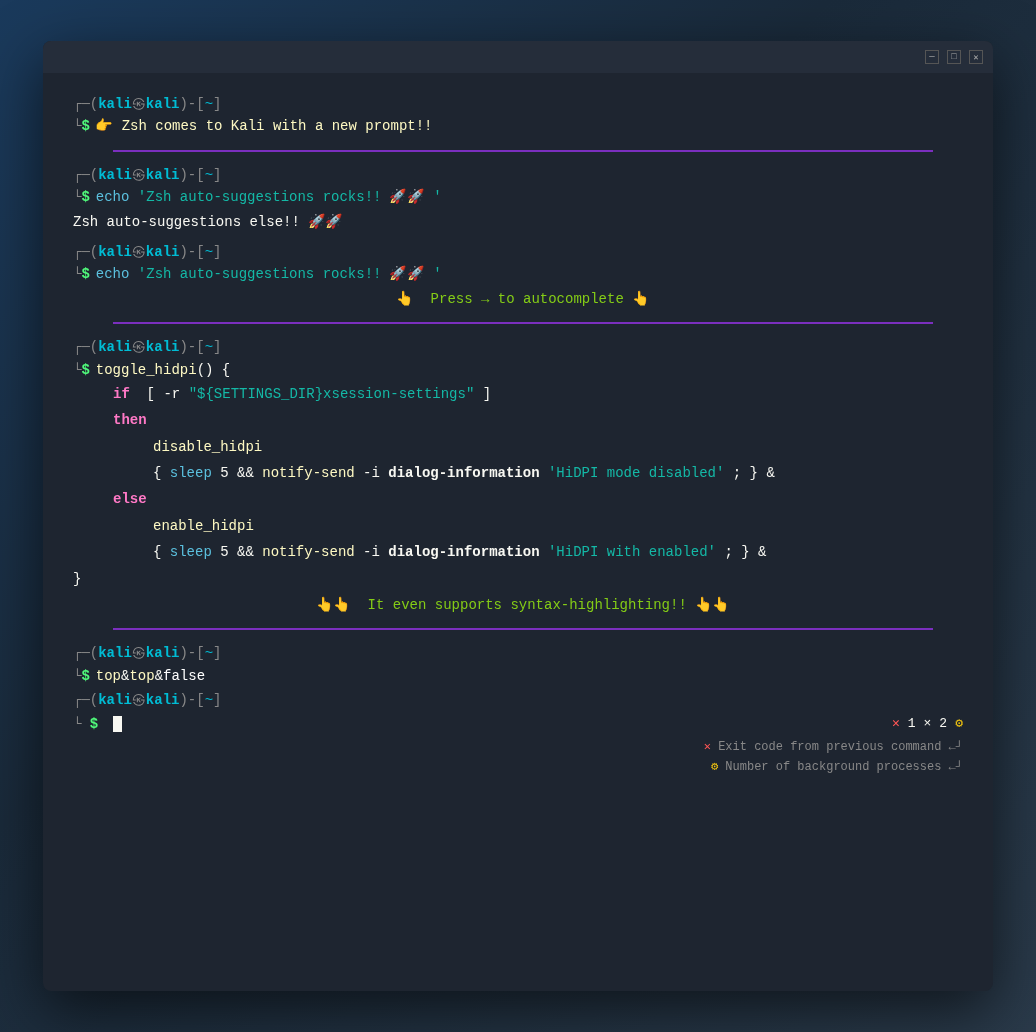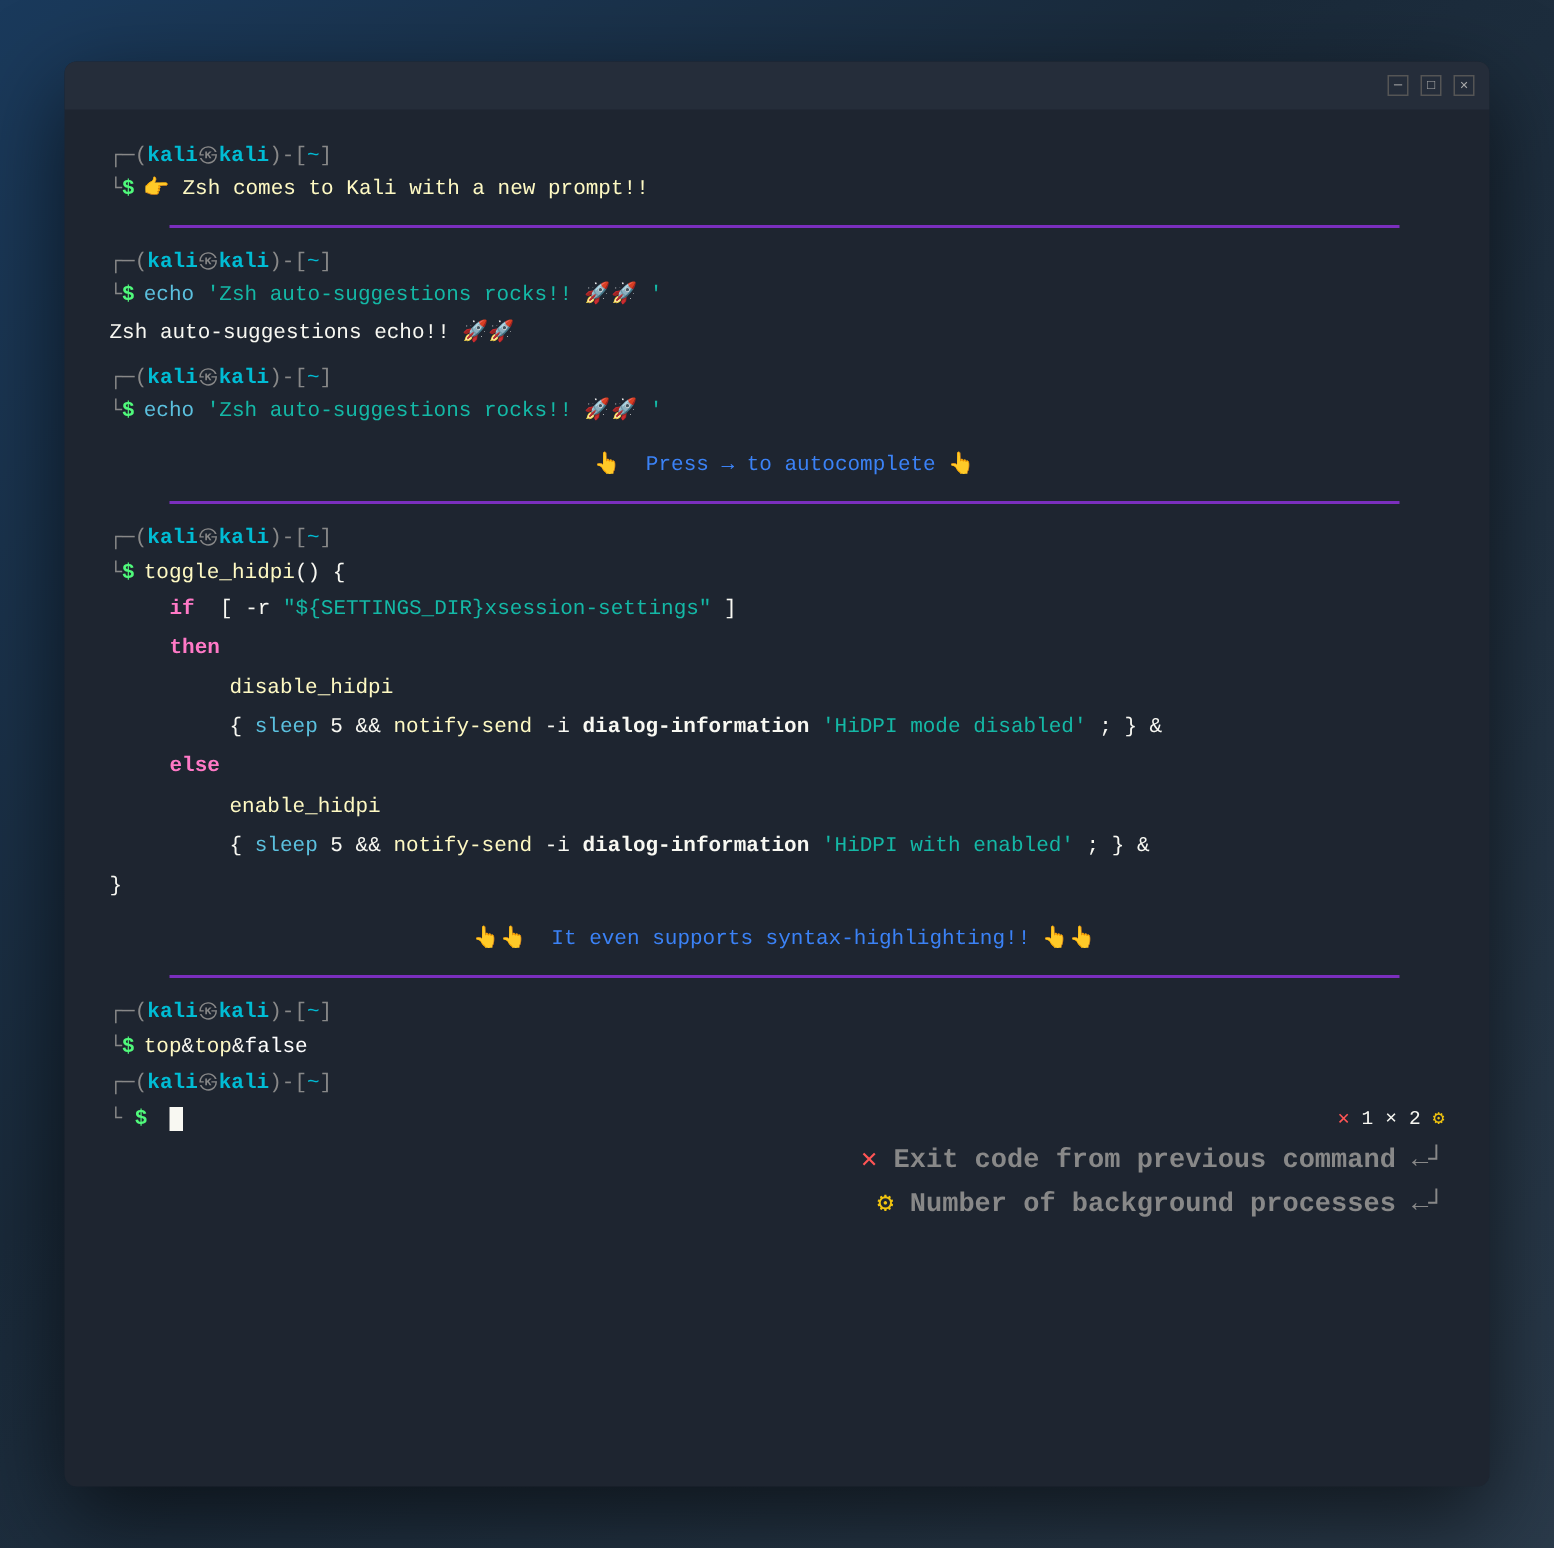--- a/index.html
+++ b/index.html
@@ -75,44 +75,44 @@
     .cmd-string { color: #14b8a6; }
     .cmd-keyword { color: #ff79c6; font-weight: bold; }
     .cmd-bool { color: #ffffff; }
     .divider {
       border: none;
       border-top: 2px solid #7b2fbe;
       margin: 12px 40px;
     }
     .annotation {
       text-align: center;
-      color: #3b82f6;
+      color: #84cc16;
       font-size: 14px;
-      margin: 13px 0;
+      margin: 2px 0;
     }
     .indent1 { padding-left: 40px; }
     .indent2 { padding-left: 80px; }
     .block { margin-bottom: 4px; }
     .status-bar {
       display: flex;
       justify-content: flex-end;
       align-items: center;
       gap: 8px;
       padding: 2px 10px;
       font-size: 13px;
     }
     .status-x { color: #ff5555; }
     .status-num { color: #f8f8f2; }
     .status-gear { color: #f1c40f; }
     .status-hint {
       text-align: right;
       font-size: 12px;
       padding: 0 10px 8px 0;
     }
-    .hint-line { color: #888; font-size: 18px; font-weight: bold; }
+    .hint-line { color: #888; font-size: 12px; }
     .cursor-block {
       display: inline-block;
       width: 9px;
       height: 16px;
       background: #f8f8f2;
       vertical-align: text-bottom;
       animation: blink 1s step-end infinite;
     }
     @keyframes blink {
       50% { opacity: 0; }
@@ -194,21 +194,21 @@
         </div>
         <div class="prompt-bottom">
           <span class="corner-bl">└</span>
           <span class="prompt-dollar">$</span>
           <span class="cmd-blue">echo</span>
           <span class="cmd-white">&nbsp;</span>
           <span class="cmd-string">'Zsh auto-suggestions rocks!! 🚀🚀 '</span>
         </div>
       </div>
       <div class="block">
-        <span class="cmd-white">Zsh auto-suggestions echo!! 🚀🚀</span>
+        <span class="cmd-white">Zsh auto-suggestions else!! 🚀🚀</span>
       </div>
 
       <div class="prompt-wrap block" style="margin-top:8px">
         <div class="prompt-top">
           <span class="corner-tl">┌</span>
           <span class="prompt-dash">─</span>
           <span class="prompt-bracket">(</span>
             <span class="prompt-user">kali</span>
             <span class="prompt-at">㉿</span>
             <span class="prompt-host">kali</span>

